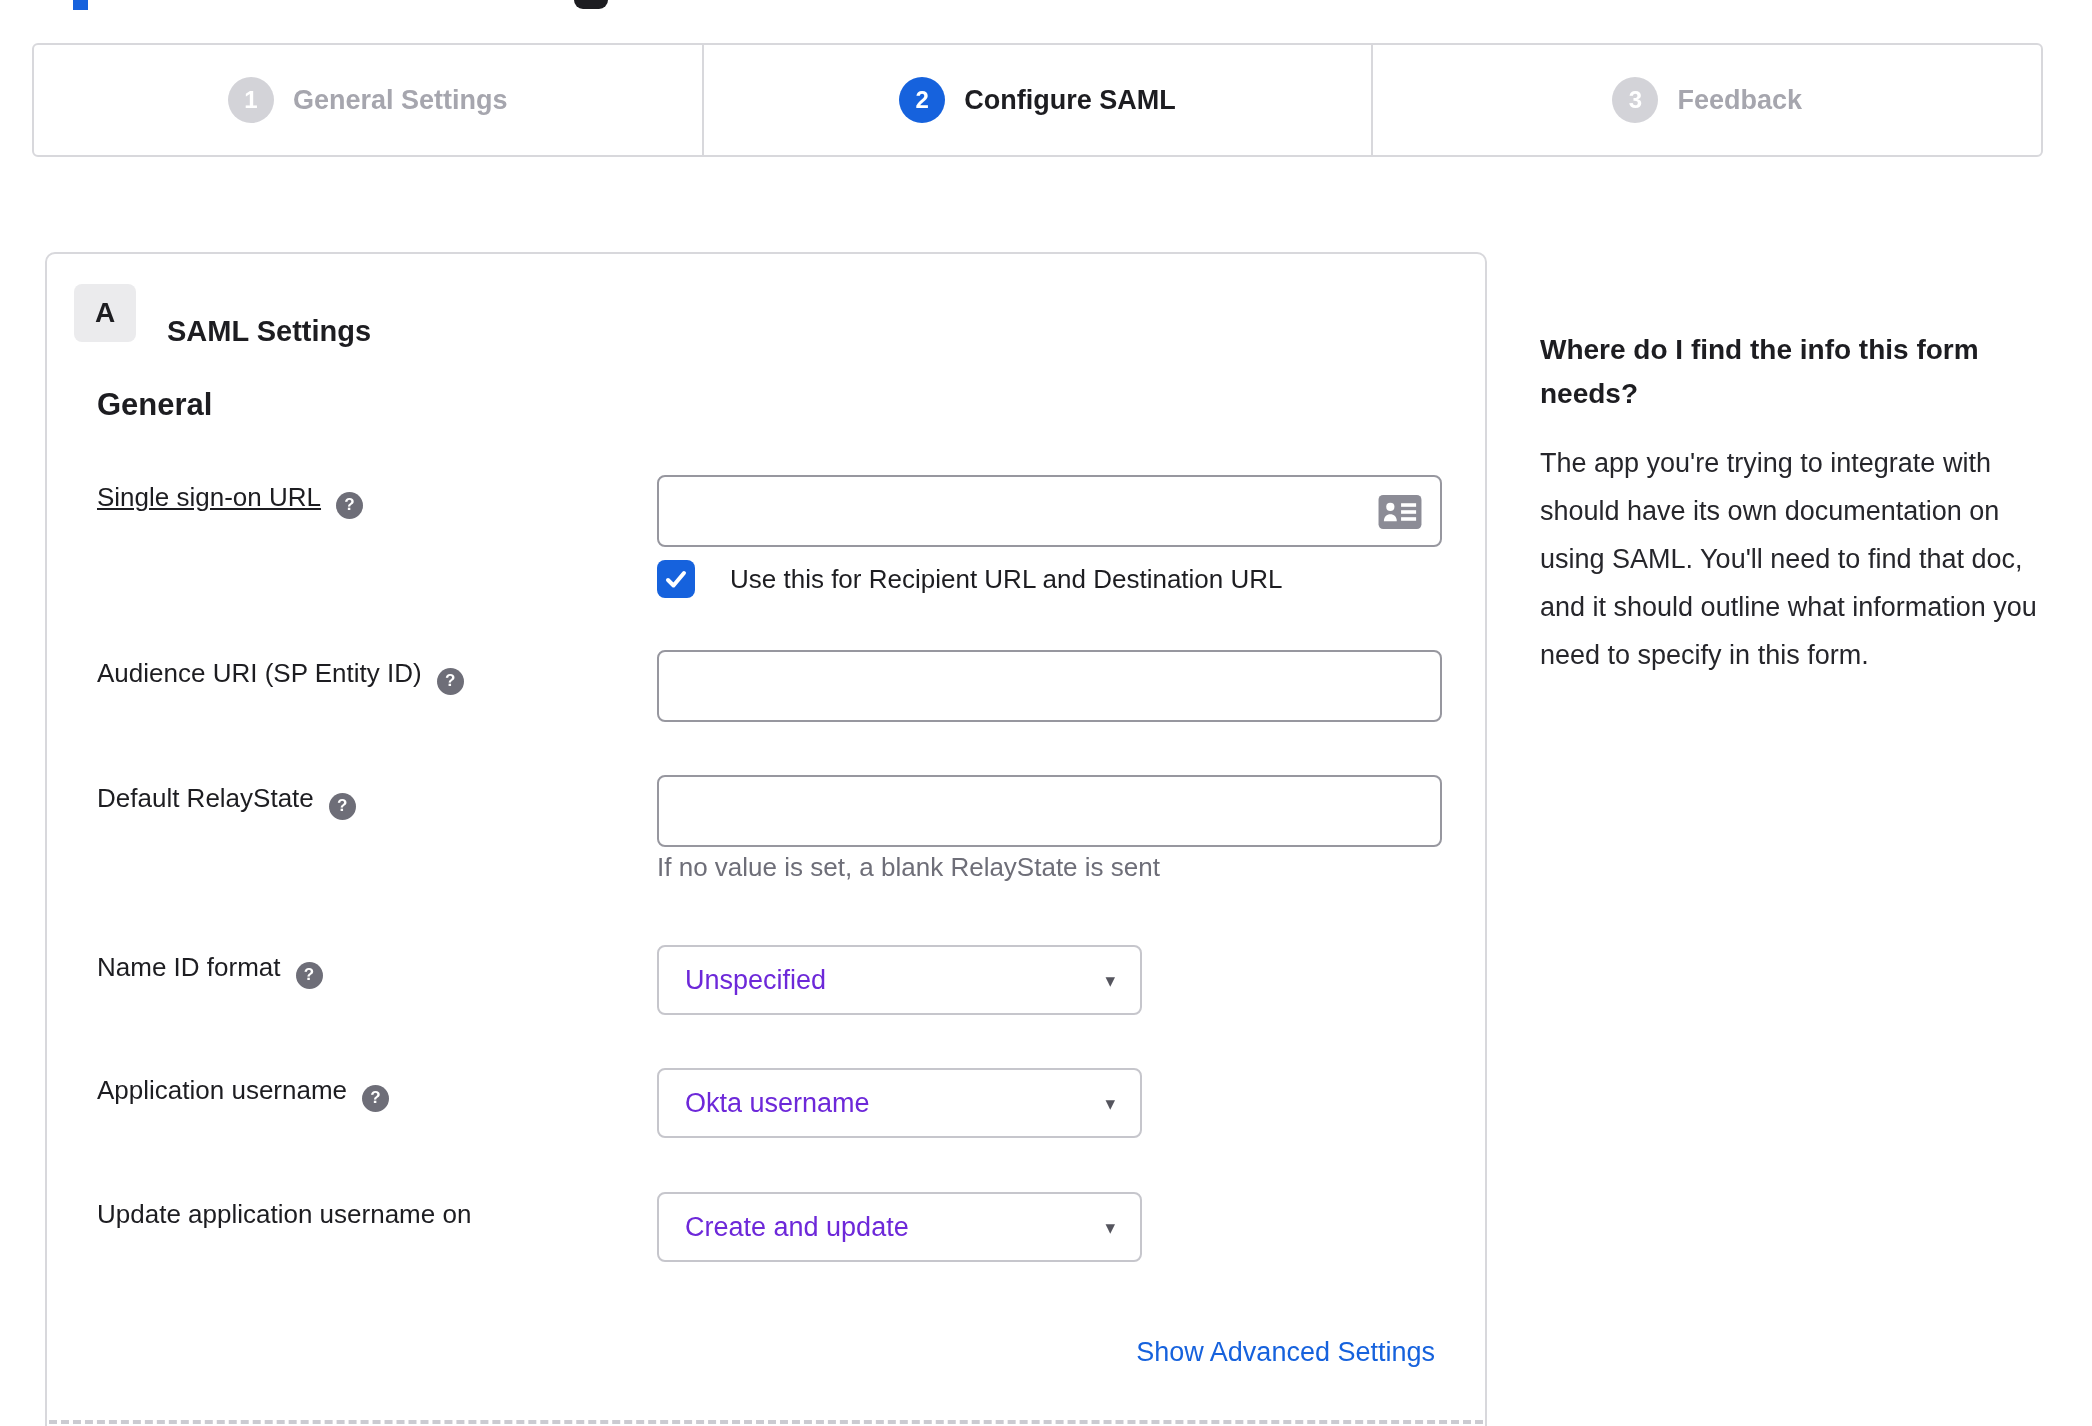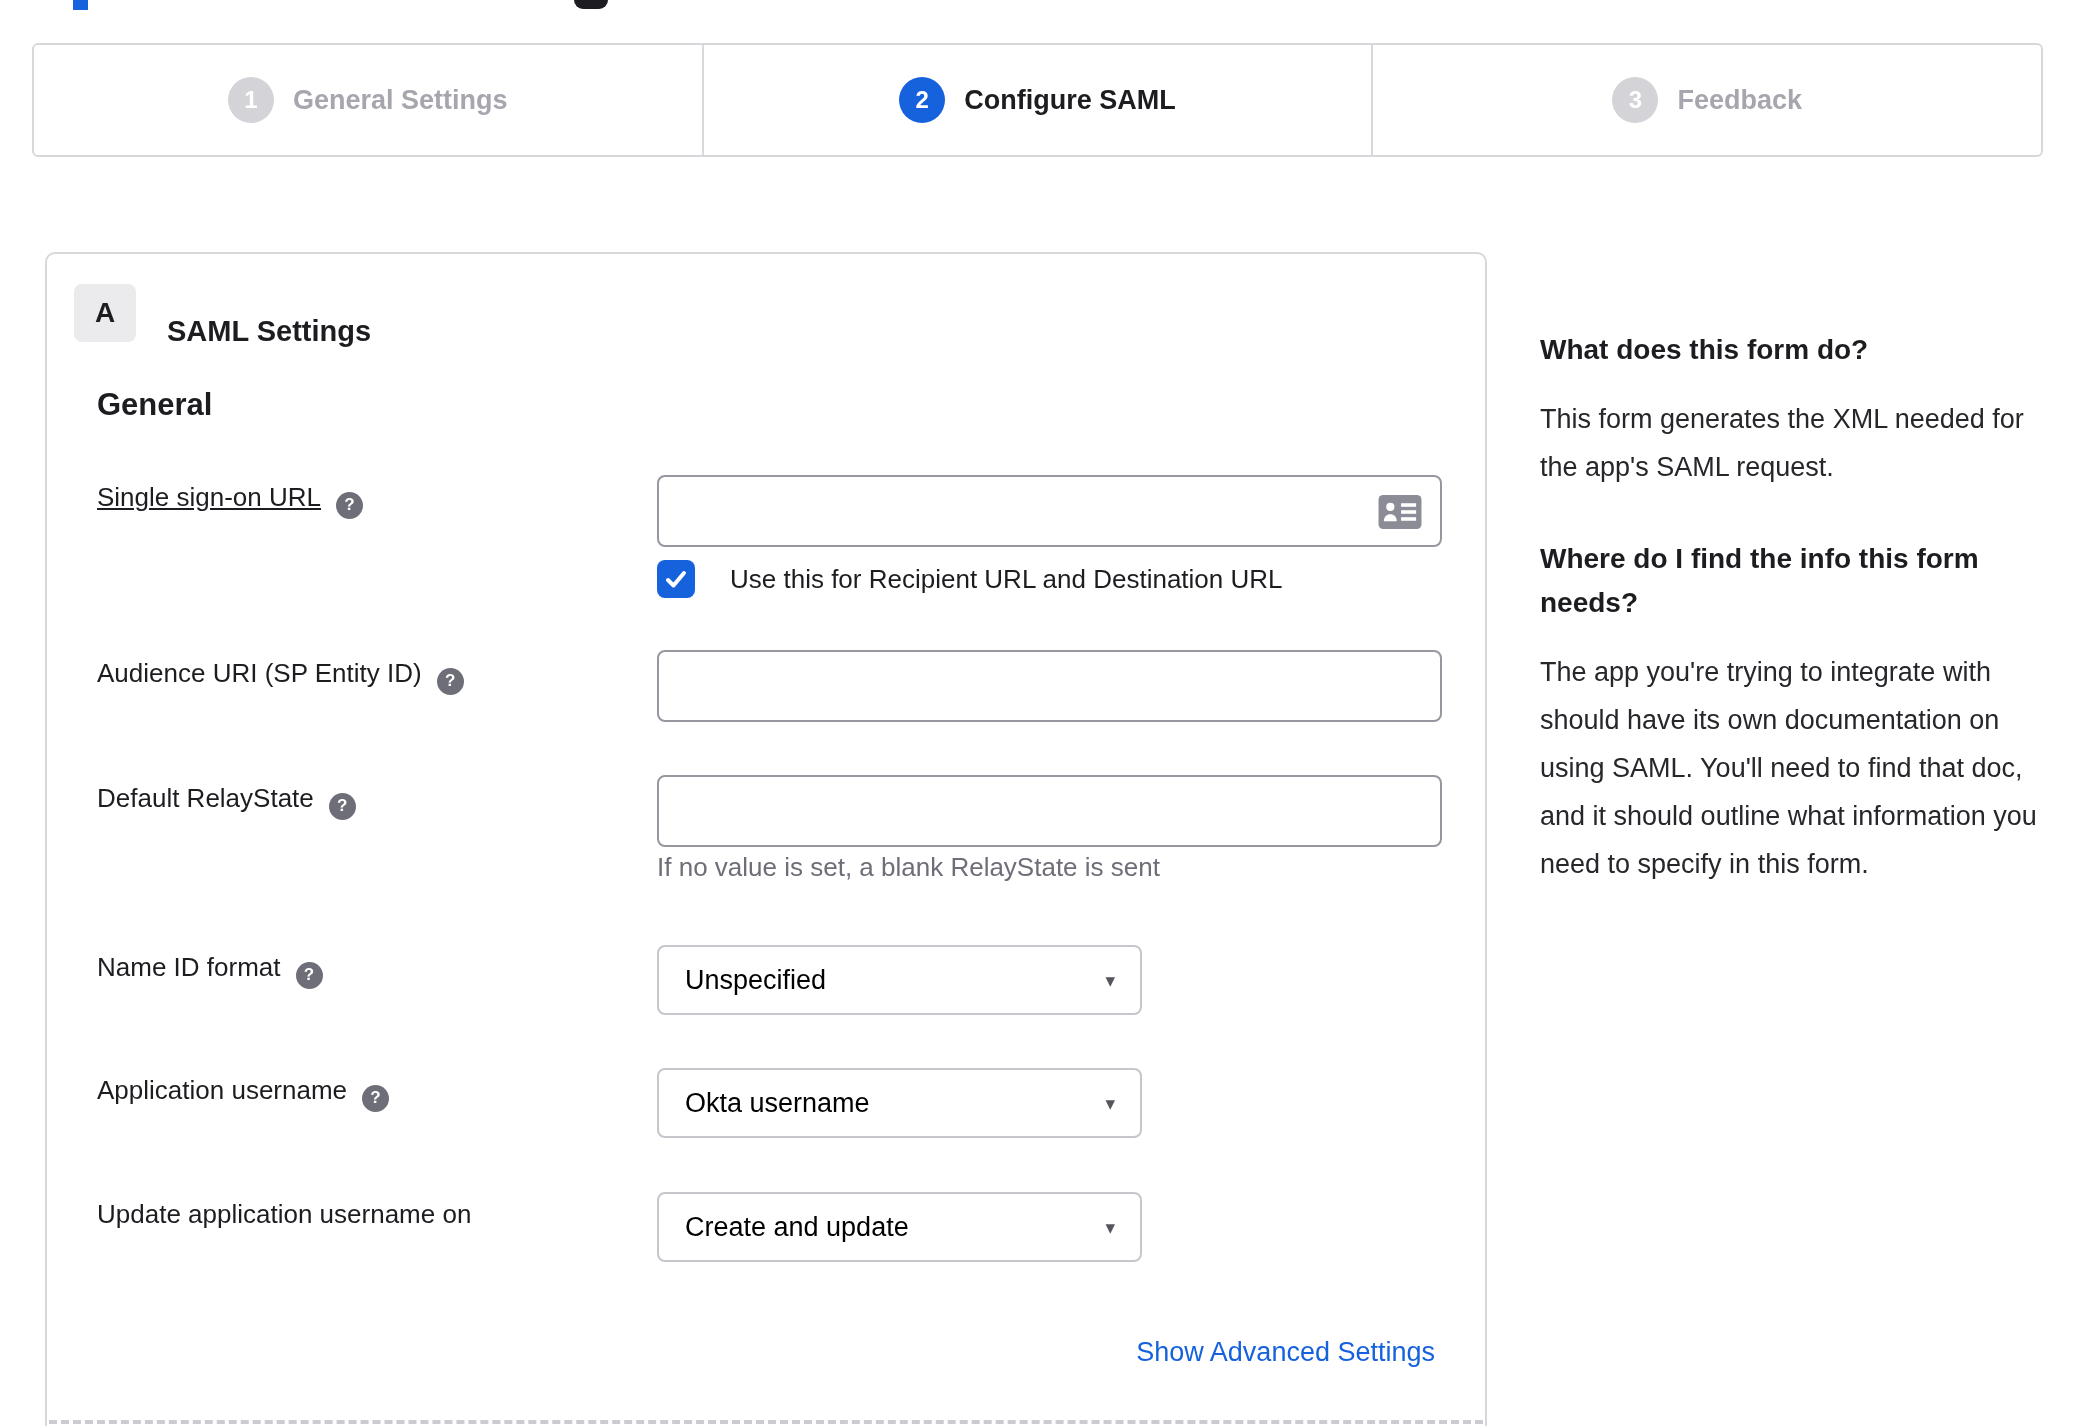--- a/index.html
+++ b/index.html
@@ -63,21 +63,21 @@
               display:flex; align-items:center; justify-content:center; }
   .checkbox-label { font-size:26px; color:#1d1d21; }
   .hint { position:absolute; left:610px; font-size:26px; color:#6e6e78; }
 
   .select-box {
     position:absolute; left:610px; width:485px; height:70px; box-sizing:border-box;
     border:2px solid #c6c6cc; border-radius:8px; background:#fff;
     display:flex; align-items:center; justify-content:space-between;
     padding:0 25px 0 26px; cursor:pointer;
   }
-  .select-value { font-size:27px; color:#000000; }
+  .select-value { font-size:27px; color:#6d28d9; }
   .select-caret { font-size:19px; color:#55555e; }
 
   .advanced-link {
     position:absolute; top:1083px; right:50px;
     font-size:27px; color:#1662dd; text-decoration:none; cursor:pointer;
   }
   .dashed-divider { position:absolute; left:2px; right:2px; top:1166px;
                     border-top:4px dashed #cbcbd1; }
 
   
@@ -173,20 +173,16 @@
     <span class="select-caret">▾</span>
   </div>
 
   <a class="advanced-link">Show Advanced Settings</a>
 
   <div class="dashed-divider"></div>
 </div>
 
 <div class="sidebar">
   <div class="sidebar-section">
-    <h3>What does this form do?</h3>
-    <p>This form generates the XML needed for the app's SAML request.</p>
-  </div>
-  <div class="sidebar-section">
     <h3>Where do I find the info this form needs?</h3>
     <p>The app you're trying to integrate with should have its own documentation on using SAML. You'll need to find that doc, and it should outline what information you need to specify in this form.</p>
   </div>
 </div>
 
 </body></html>

